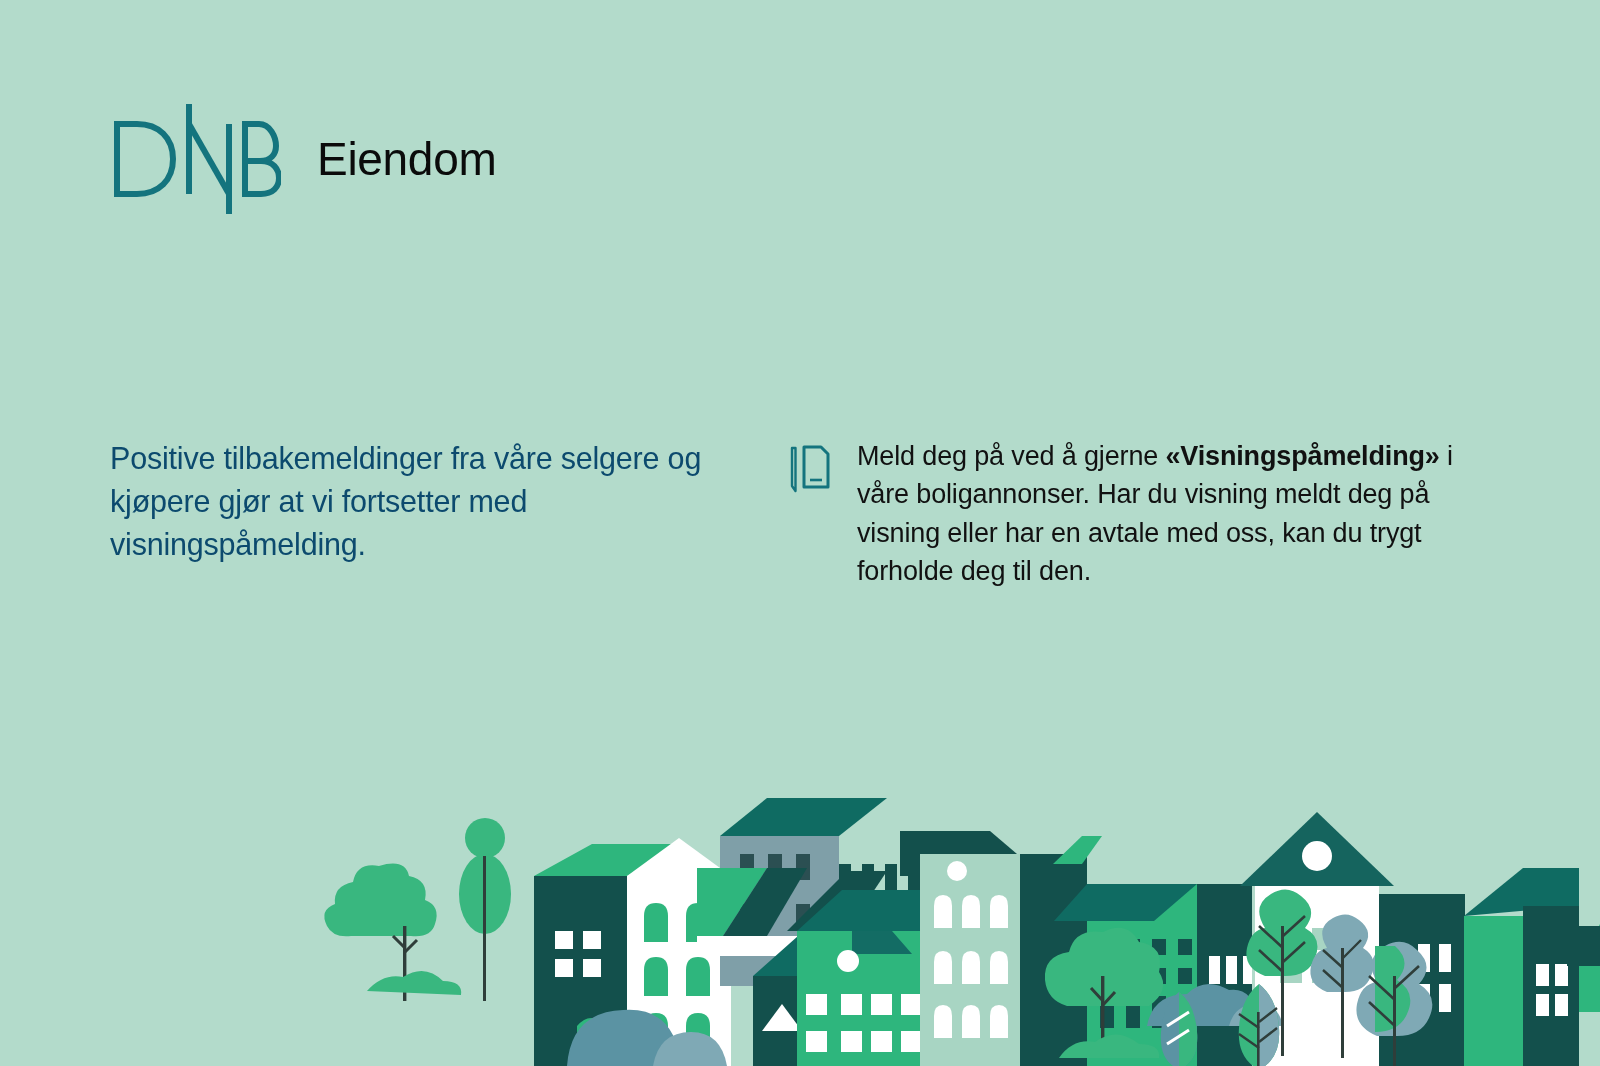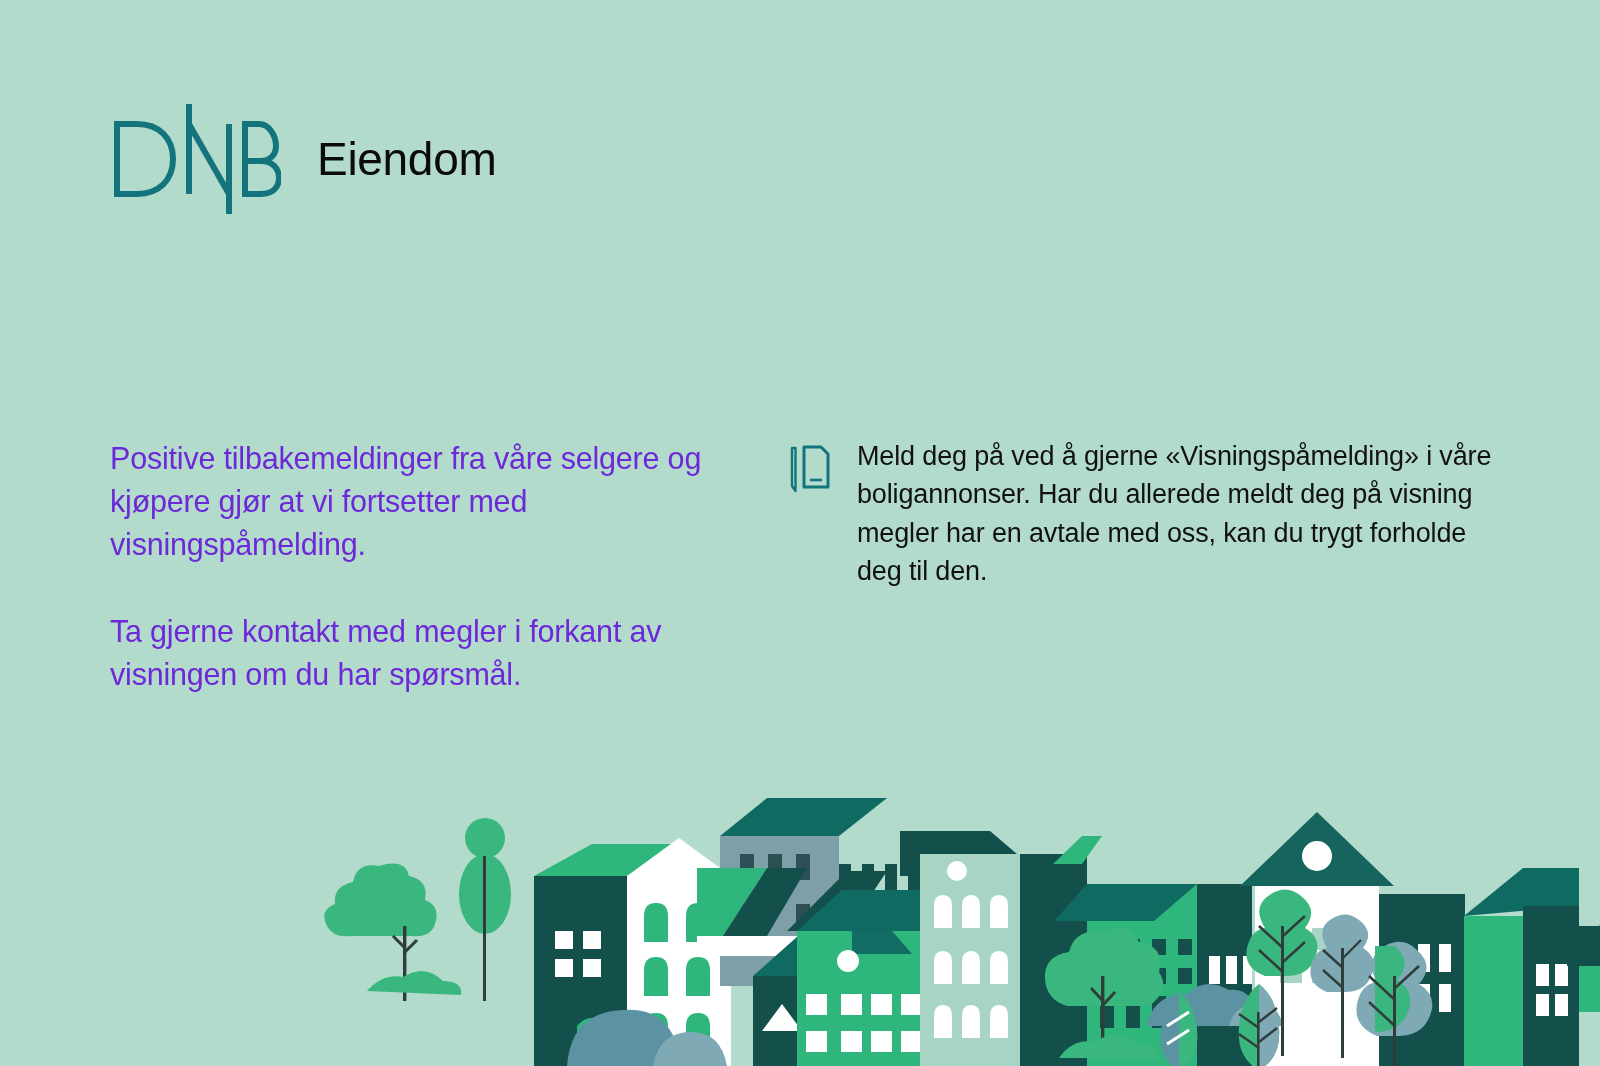--- a/index.html
+++ b/index.html
@@ -57,21 +57,21 @@
   .col-left {
     position: absolute;
     left: 103px;
     top: 437px;
     width: 660px;
   }
   .col-left p {
     margin: 0;
     font-size: 30.5px;
     line-height: 1.41;
-    color: #6d28d9;
+    color: #0c4a6e;
     letter-spacing: -0.2px;
   }
   .col-left p + p {
     margin-top: 44px;
   }
 
   
   .col-right {
     position: absolute;
     left: 780px;
@@ -85,21 +85,21 @@
     margin-top: 4px;
   }
   .col-right .body {
     margin-left: 26px;
     font-size: 27px;
     line-height: 1.42;
     color: #111111;
     letter-spacing: -0.15px;
   }
   .col-right .body b {
-    font-weight: 400;
+    font-weight: 700;
   }
 
   
   .cityscape {
     position: absolute;
     left: 0;
     bottom: 0;
     width: 1600px;
     height: 290px;
     display: block;
@@ -121,34 +121,33 @@
 
       <path d="M134 20 L134 90 L150 90 C162 90 168 83 168 74 C168 65 162 57 150 57
                L134 57 M134 57 L149 57 C160 57 165 50 165 42 C165 33 159 20 148 20 L134 20 Z" fill="none" stroke="#14747e" stroke-width="6" stroke-linejoin="miter"></path>
     </svg>
     <div class="brand-word">Eiendom</div>
   </div>
 
 
   <div class="col-left">
     <p>Positive tilbakemeldinger fra våre selgere og kjøpere gjør at vi fortsetter med visningspåmelding.</p>
-    <p>Ta gjerne kontakt med megler i forkant av visningen om du har spørsmål.</p>
   </div>
 
   <div class="col-right">
     <svg class="doc-icon" width="44" height="52" viewBox="0 0 44 52">
 
       <path d="M5 7 L5 45 L8.5 50 L8.5 7 Z" fill="none" stroke="#14747e" stroke-width="2.4" stroke-linejoin="round"></path>
 
       <path d="M17 6 L34 6 L41 13 L41 46 L17 46 Z" fill="none" stroke="#14747e" stroke-width="3" stroke-linejoin="round"></path>
 
       <path d="M23 39 L35 39" fill="none" stroke="#14747e" stroke-width="2.6" stroke-linecap="butt"></path>
     </svg>
     <div class="body">
-      <span>Meld deg på ved å gjerne </span><b>«Visningspåmelding»</b><span> i våre boligannonser. Har du allerede meldt deg på visning megler har en avtale med oss, kan du trygt forholde deg til den.</span>
+      <span>Meld deg på ved å gjerne </span><b>«Visningspåmelding»</b><span> i våre boligannonser. Har du visning meldt deg på visning eller har en avtale med oss, kan du trygt forholde deg til den.</span>
     </div>
   </div>
 
   <svg class="cityscape" viewBox="0 0 1600 290" preserveAspectRatio="none">
 
     <g>
       <path d="M372 90 q-22 -4 -26 16 q-20 4 -18 22 q-16 6 -8 22 q6 12 24 10
                l60 0 q20 2 24 -12 q6 -18 -10 -24 q4 -20 -16 -24 q-4 -18 -30 -10 Z" fill="#39b77f"></path>
       <rect x="396" y="150" width="3.4" height="75" fill="#2f3e3a"></rect>
       <path d="M398 172 L386 160 M398 176 L410 164" stroke="#2f3e3a" stroke-width="3" fill="none"></path>

